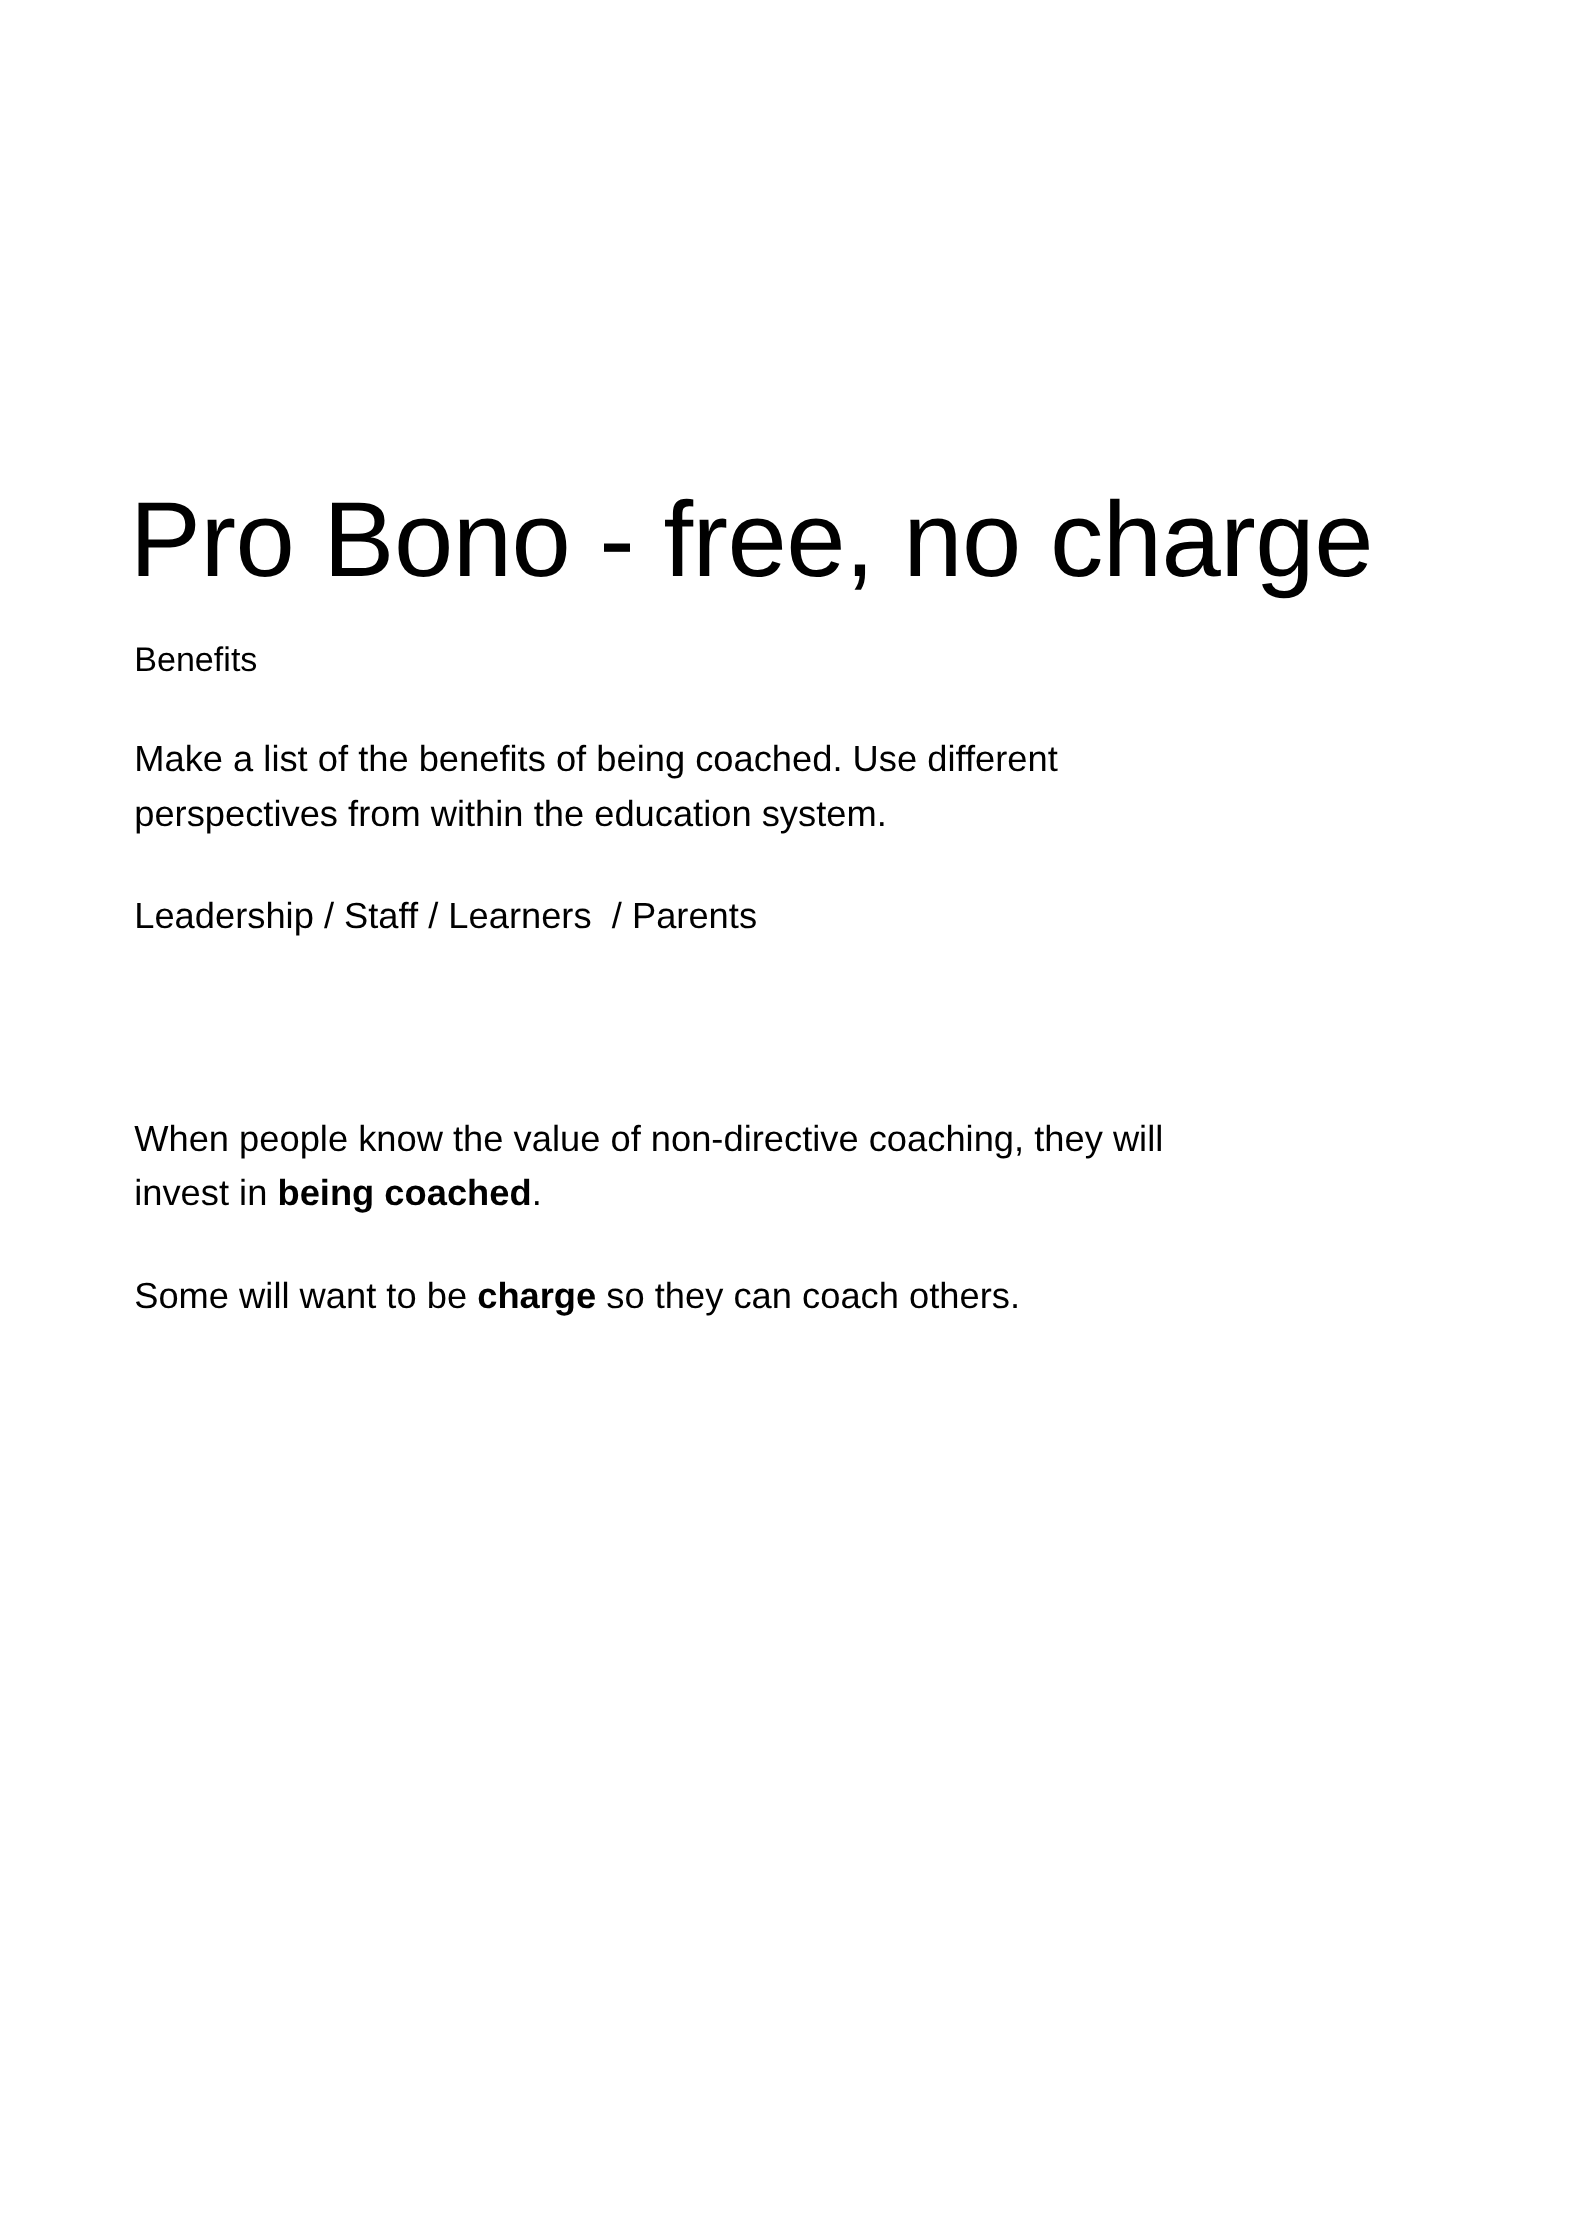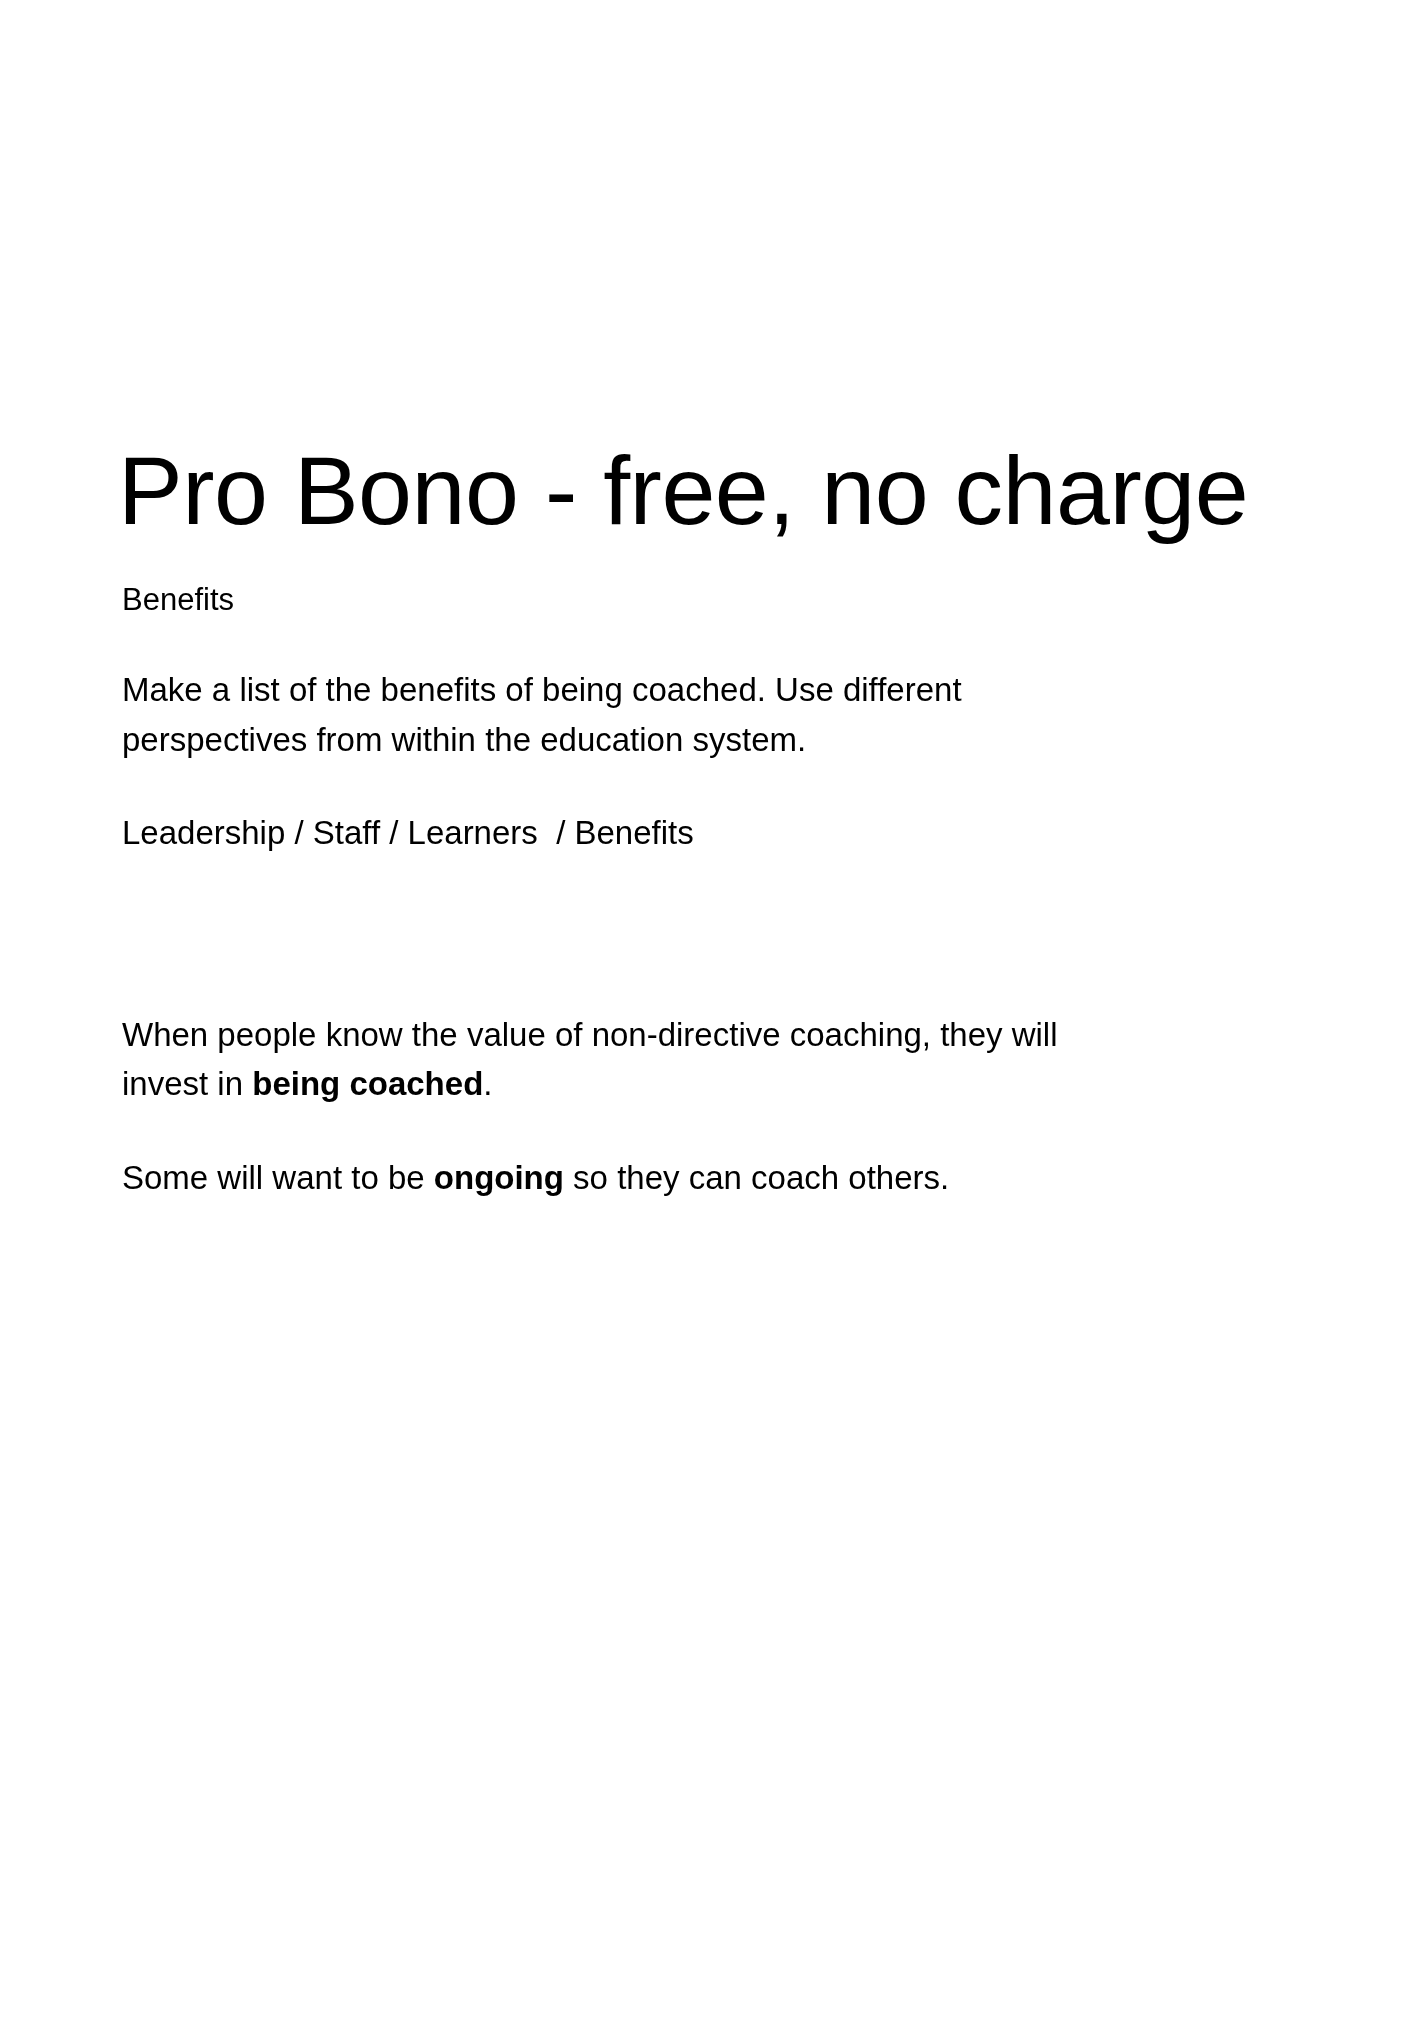--- a/index.html
+++ b/index.html
@@ -86,23 +86,23 @@
 <div class="slide">
 
   <h1 class="slide-title">Pro Bono - free, no charge</h1>
 
   <div class="body-column">
 
     <p class="section-heading">Benefits</p>
 
     <p class="para">Make a list of the benefits of being coached. Use different perspectives from within the education system.</p>
 
-    <p class="para nowrap-line">Leadership / Staff / Learners  / Benefits</p>
+    <p class="para nowrap-line">Leadership / Staff / Learners  / Parents</p>
 
     <div class="spacer-gap"></div>
 
     <p class="para"><span>When people know the value of non-directive coaching, they will invest in </span><b>being coached</b><span>.</span></p>
 
-    <p class="para"><span>Some will want to be </span><b>ongoing</b><span> so they can coach others.</span></p>
+    <p class="para"><span>Some will want to be </span><b>charge</b><span> so they can coach others.</span></p>
 
 
   </div>
 </div>
 
 </body></html>

